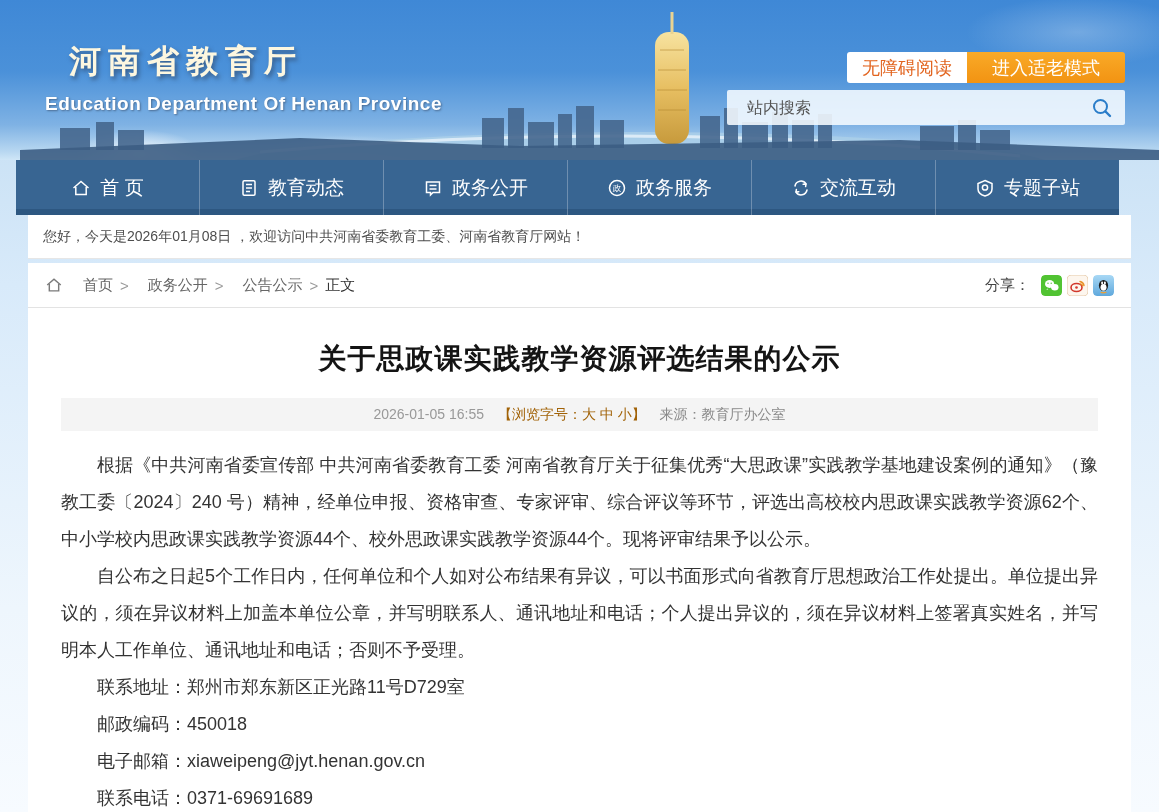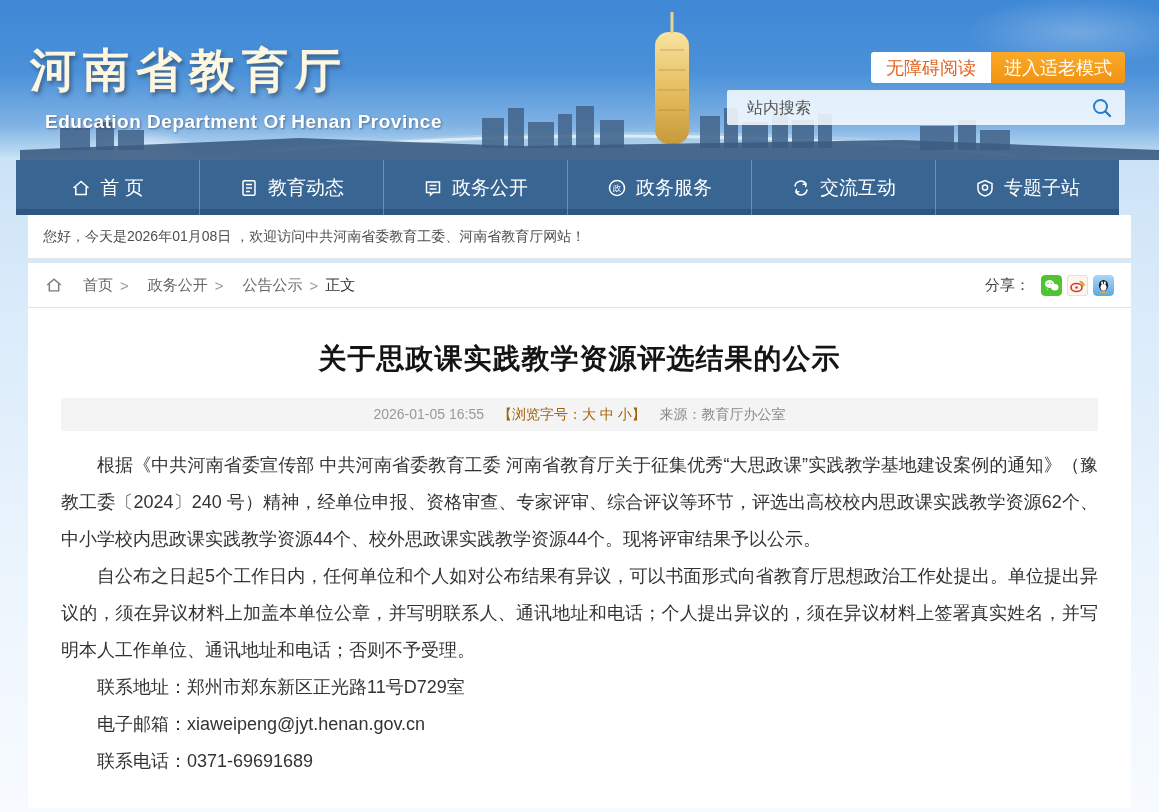--- a/index.html
+++ b/index.html
@@ -17,39 +17,40 @@
     position:relative; height:160px; overflow:hidden;
     background:
       radial-gradient(90px 34px at 12% 96%, rgba(255,255,255,.85), rgba(255,255,255,0) 70%),
       radial-gradient(140px 40px at 30% 102%, rgba(255,255,255,.7), rgba(255,255,255,0) 70%),
       radial-gradient(160px 50px at 93% 20%, rgba(255,255,255,.25), rgba(255,255,255,0) 70%),
       linear-gradient(180deg, #3f88d6 0%, #4b91d9 45%, #7fb2e4 78%, #b9d8f1 95%, #cfe6f7 100%);
   }
   .skyline { position:absolute; left:0; bottom:0; width:1159px; height:150px; }
   .logo { position:absolute; left:30px; top:40px; }
   .logo-cn {
-    font-family:"DejaVu Serif", serif; font-weight:bold; font-size:46px;
+    font-family:"DejaVu Serif", serif; font-weight:bold; font-size:32px;
     color:#fdf7e0; letter-spacing:7px;
     text-shadow: 2px 3px 4px rgba(40,50,70,.55);
+    margin-left: 39px;
   }
   .logo-en {
     font-family:Liberation Sans, sans-serif; font-weight:bold; font-size:19px;
     color:#ffffff; margin-top:9px; letter-spacing:.5px;
     text-shadow: 1px 1px 2px rgba(40,50,70,.5);
     margin-left: 15px;
   }
   .header-right { position:absolute; right:34px; top:52px; width:398px; }
   .header-btns { display:flex; justify-content:flex-end; height:31px; }
   .btn-accessibility {
     border:none; cursor:pointer; width:120px; height:31px;
     background:#ffffff; color:#e2641f; font-size:18px;
     border-radius:3px 0 0 3px; font-family:inherit;
   }
   .btn-elder {
-    border:none; cursor:pointer; width:134px; height:31px;
+    border:none; cursor:pointer; width:158px; height:31px;
     background:linear-gradient(180deg,#f9aa28,#f29312); color:#ffffff; font-size:18px;
     border-radius:0 3px 3px 0; font-family:inherit;
   }
   .search-box {
     margin-top:7px; height:35px; background:rgba(245,250,255,.88);
     display:flex; align-items:center; padding:0 12px 0 20px; border-radius:2px;
   }
   .search-input {
     flex:1; border:none; outline:none; background:transparent;
     font-size:16px; color:#444; font-family:inherit;
@@ -289,18 +290,19 @@
       <div class="article-meta">
         <span>2026-01-05 16:55</span>
         <span class="meta-fontsize">【浏览字号：大 中 小】</span>
         <span class="meta-source">来源：教育厅办公室</span>
       </div>
 
       <div class="article-body">
         <p>根据《中共河南省委宣传部 中共河南省委教育工委 河南省教育厅关于征集优秀“大思政课”实践教学基地建设案例的通知》（豫教工委〔2024〕240 号）精神，经单位申报、资格审查、专家评审、综合评议等环节，评选出高校校内思政课实践教学资源62个、中小学校内思政课实践教学资源44个、校外思政课实践教学资源44个。现将评审结果予以公示。</p>
         <p>自公布之日起5个工作日内，任何单位和个人如对公布结果有异议，可以书面形式向省教育厅思想政治工作处提出。单位提出异议的，须在异议材料上加盖本单位公章，并写明联系人、通讯地址和电话；个人提出异议的，须在异议材料上签署真实姓名，并写明本人工作单位、通讯地址和电话；否则不予受理。</p>
         <p>联系地址：郑州市郑东新区正光路11号D729室</p>
+        <p>邮政编码：450018</p>
         <p>电子邮箱：xiaweipeng@jyt.henan.gov.cn</p>
         <p>联系电话：0371-69691689</p>
       </div>
     </article>
   </div>
 </div>
 
 </body></html>

